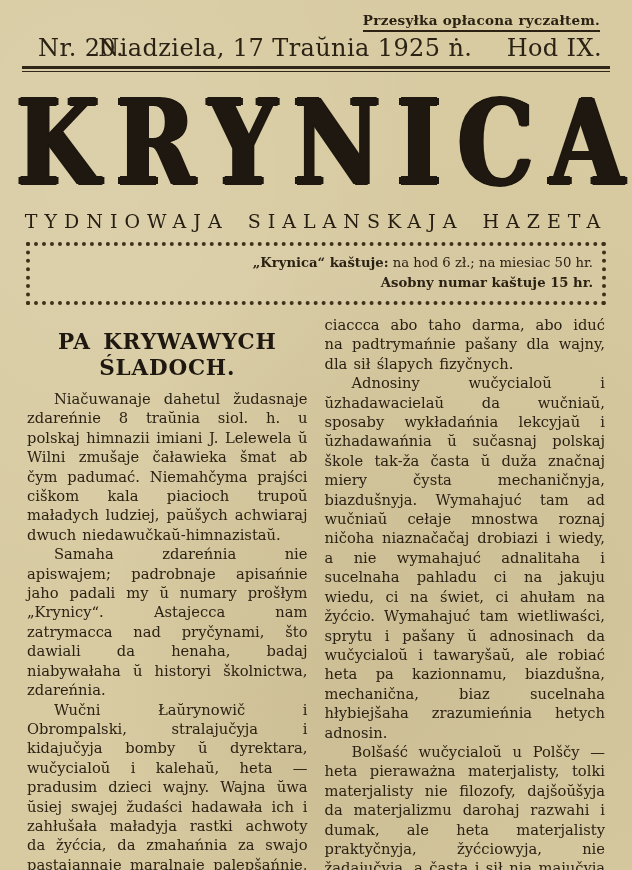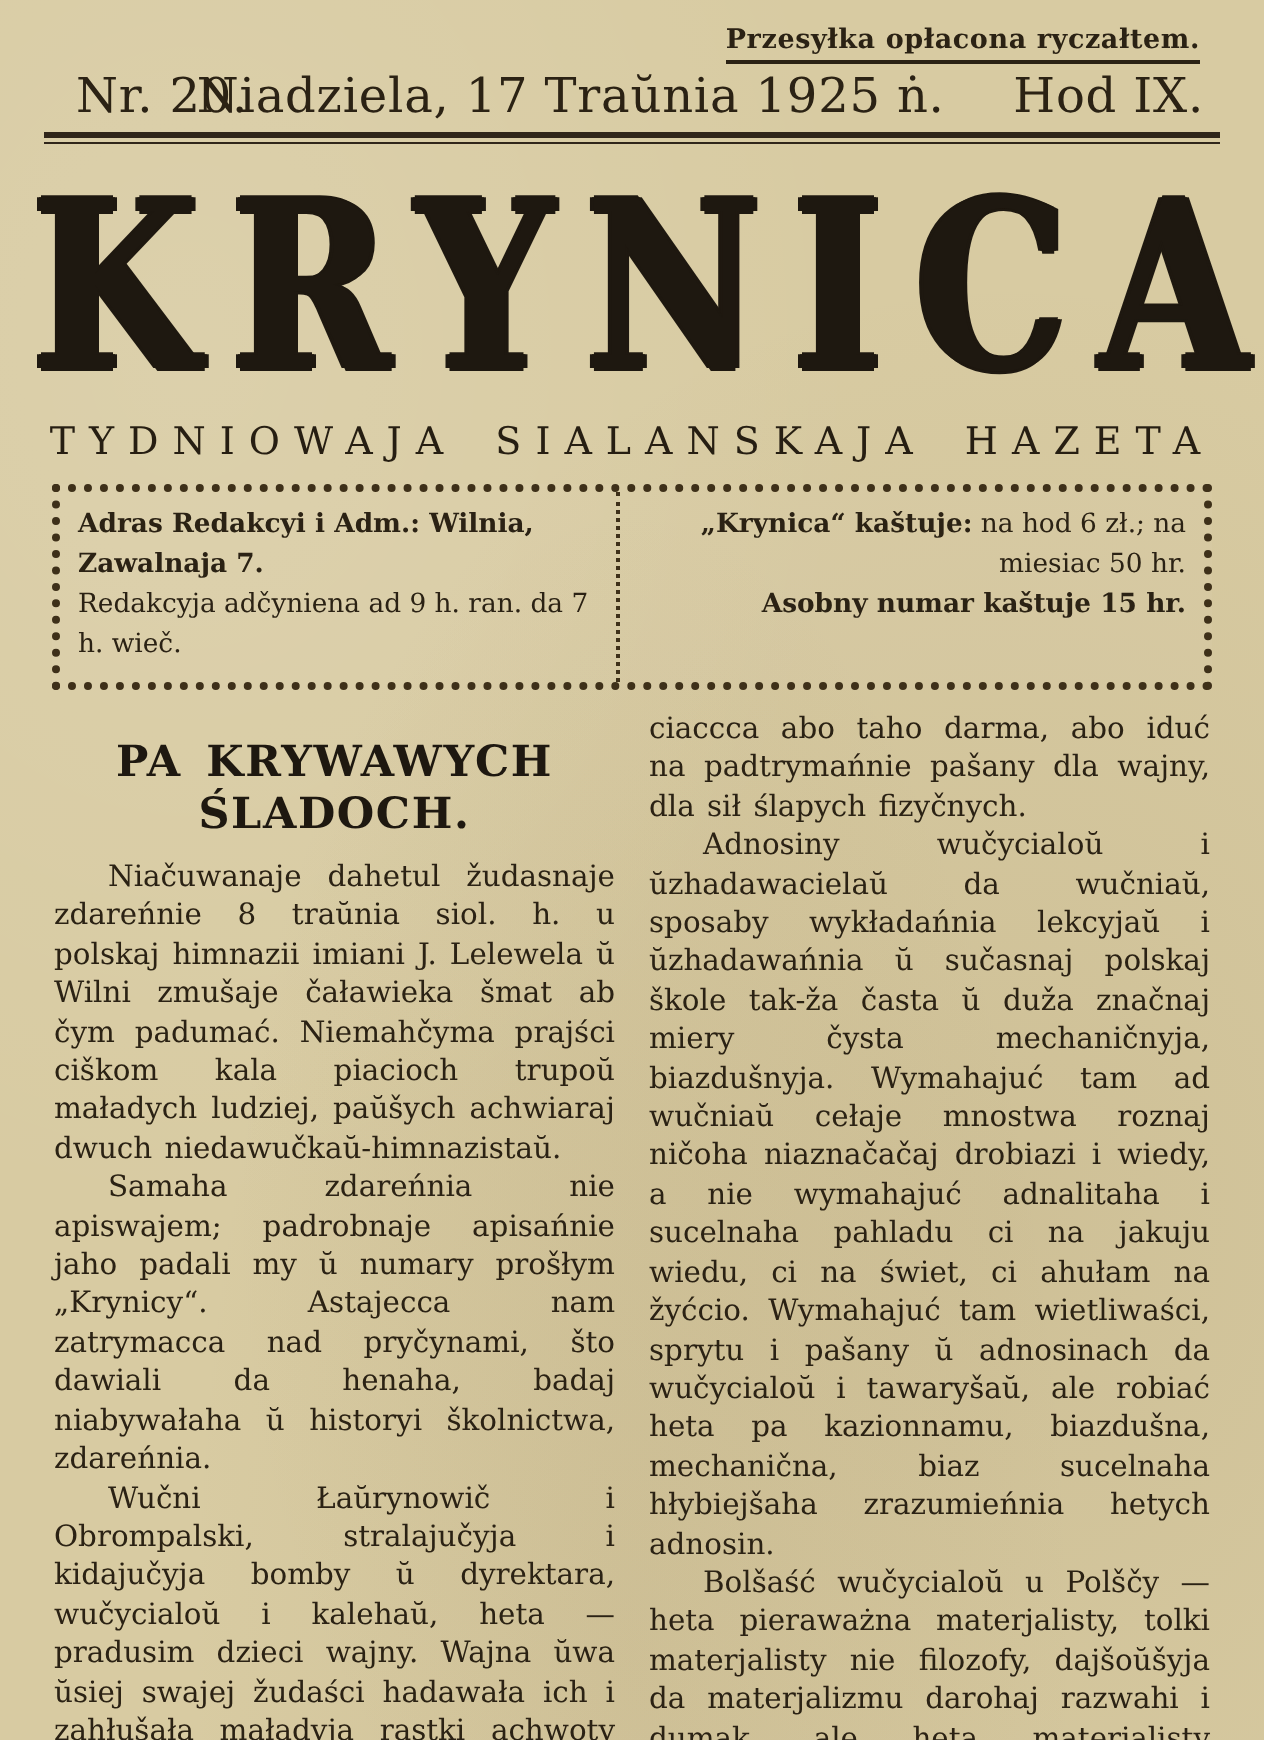--- a/index.html
+++ b/index.html
@@ -126,24 +126,20 @@
 
   <div class="rule-thick"></div>
   <div class="rule-thin"></div>
 
   <div class="masthead">
     <span class="masthead-title">KRYNICA</span>
   </div>
   <div class="masthead-subtitle">TYDNIOWAJA SIALANSKAJA HAZETA</div>
 
   <div class="info-box">
-    <div class="info-cell left">
-      <div class="b">Adras Redakcyi i Adm.: Wilnia, Zawalnaja 7.</div>
-      <div>Redakcyja adčyniena ad 9 h. ran. da 7 h. wieč.</div>
-    </div>
     <div class="info-cell right">
       <div><span class="b">„Krynica“ kaštuje:</span><span> na hod 6 zł.; na miesiac 50 hr.</span></div>
       <div class="b">Asobny numar kaštuje 15 hr.</div>
     </div>
   </div>
 
   <div class="article">
     <div class="col">
       <div class="headline">PA KRYWAWYCH ŚLADOCH.</div>
       <p>Niačuwanaje dahetul žudasnaje zdareńnie 8 traŭnia siol. h.  u polskaj himnazii imiani J. Lelewela ŭ Wilni zmušaje čaławieka šmat ab čym padumać. Niemahčyma prajści ciškom kala piacioch trupoŭ maładych ludziej, paŭšych achwiaraj dwuch niedawučkaŭ-himnazistaŭ.</p>

